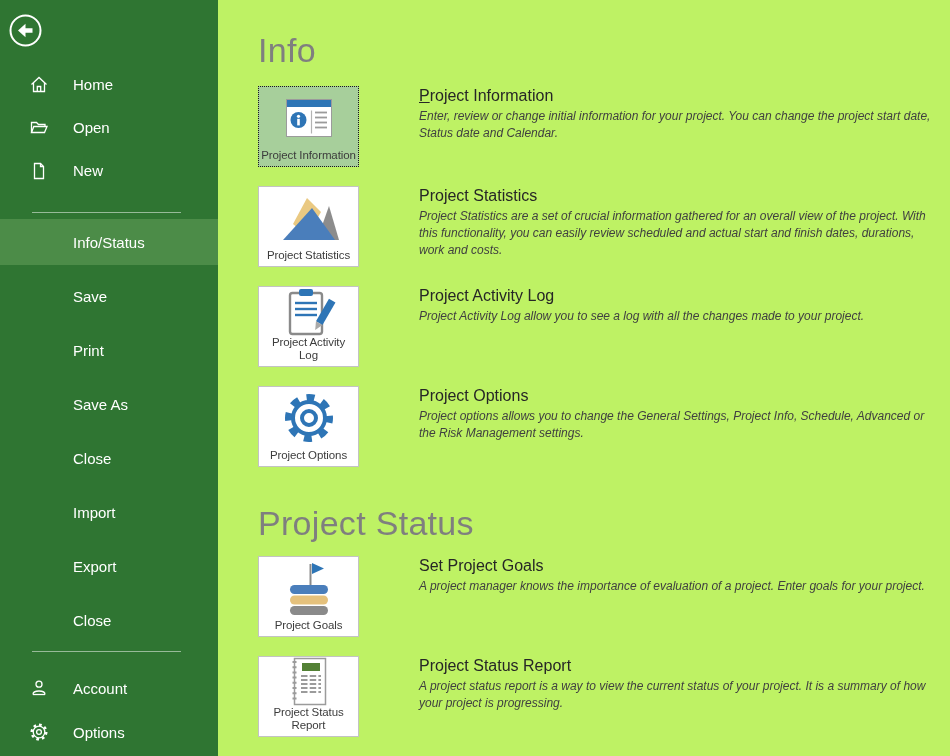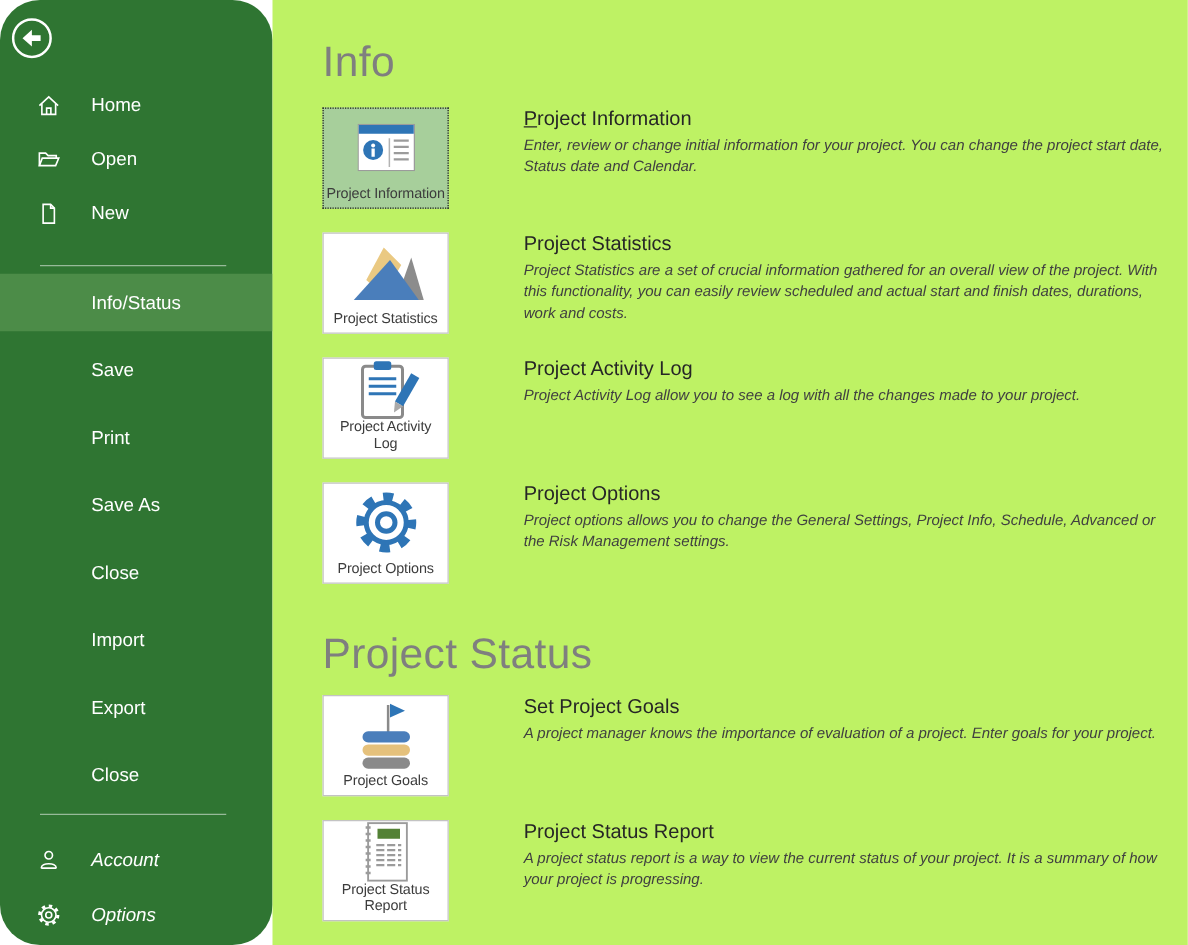--- a/index.html
+++ b/index.html
@@ -1,31 +1,31 @@
 <!DOCTYPE html>
 <html><head>
 <meta charset="utf-8">
 <style>
   * { margin:0; padding:0; box-sizing:border-box; }
   html,body { width:950px; height:756px; }
   body { font-family:"Liberation Sans", sans-serif; background:#ffffff; overflow:hidden; position:relative; }
 
   
-  .sidebar { position:absolute; left:0; top:0; width:218px; height:756px; background:#2f7532; color:#fff;border-radius:32px; }
+  .sidebar { position:absolute; left:0; top:0; width:218px; height:756px; background:#2f7532; color:#fff; }
   .back-btn { margin:14px 0 0 9px; width:33px; height:33px; cursor:pointer; }
   .nav-top { margin-top:16px; }
   .nav-item { height:43px; display:flex; align-items:center; font-size:15px; cursor:pointer; color:#fff; }
   .nav-item .nicon { width:20px; height:20px; margin-left:29px; display:flex; align-items:center; justify-content:center; }
   .nav-item .nlabel { margin-left:24px; white-space:nowrap; }
   .nav-mid { padding-top:6px; }
   .nav-mid .nav-item { height:46px; margin-bottom:8px; }
   .nav-mid .nav-item .nlabel { margin-left:73px; }
   .nav-item.selected { background:#4c8c48; }
   .nav-bottom { padding-top:14px; }
-  .nav-bottom .nav-item { height:44px;font-style:italic; }
+  .nav-bottom .nav-item { height:44px; }
   .sb-divider { height:1px; background:rgba(255,255,255,.5); margin:0 37px 0 32px; }
   .sb-divider.d1 { margin-top:20px; }
   .sb-divider.d2 { margin-top:5px; }
 
   
   .main { position:absolute; left:218px; top:0; width:832px; height:756px; padding-left:40px; background:#bef264; }
   .section-title { font-weight:normal; font-size:34px; color:#7f7f7f; letter-spacing:0.3px; }
   .st-info { margin-top:28px; height:44px; line-height:44px; margin-bottom:14px; }
   .st-status { margin-top:34px; height:45px; line-height:45px; margin-bottom:10px; }
 

